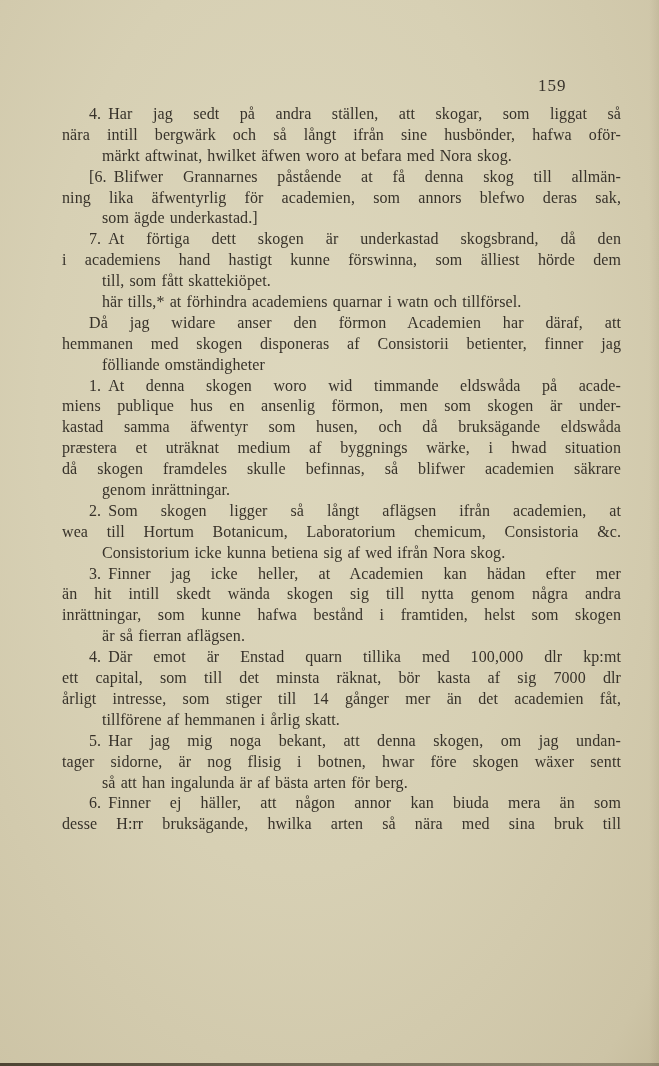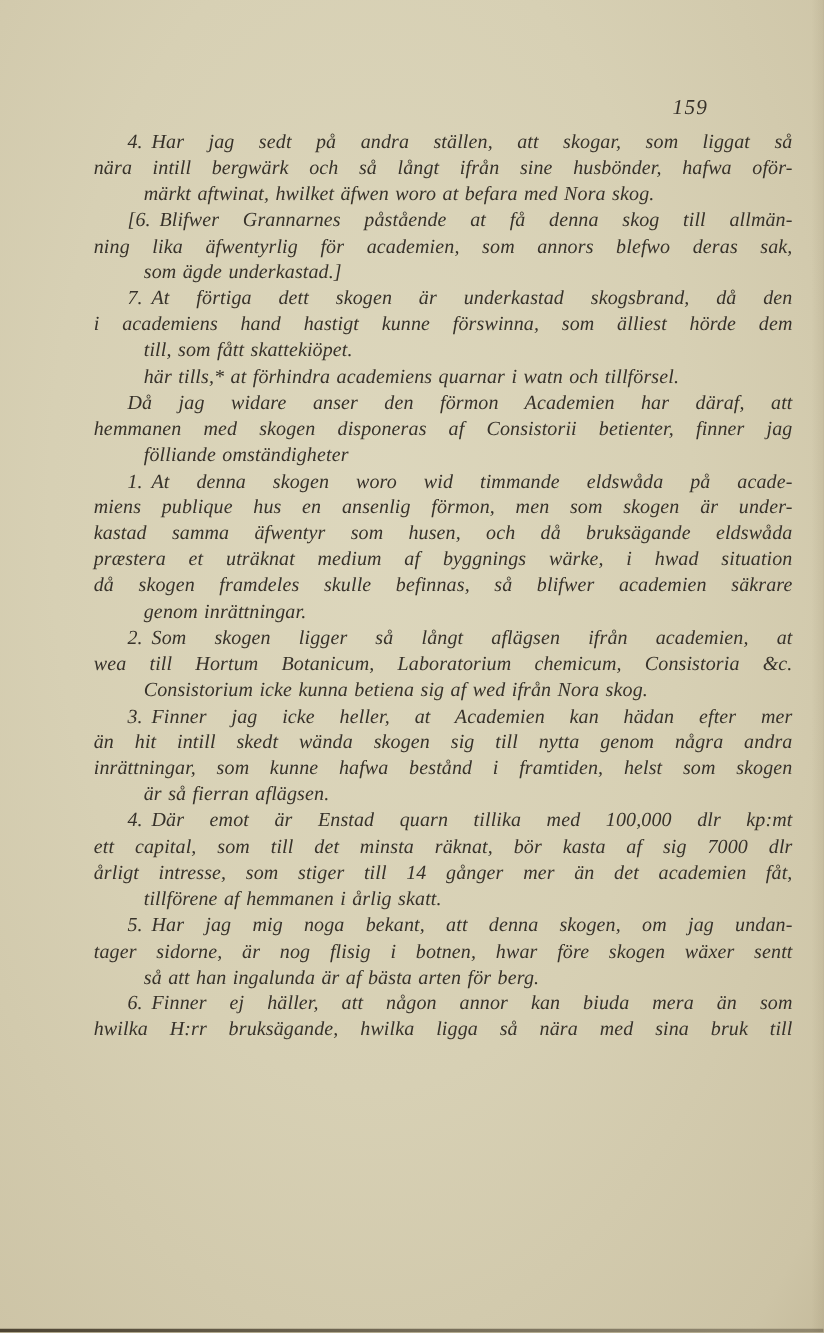--- a/index.html
+++ b/index.html
@@ -9,21 +9,20 @@
   }
   .page {
     position: relative;
     width: 659px;
     height: 1066px;
     overflow: hidden;
     background:
       radial-gradient(ellipse at 45% 38%, #ddd7bd 0%, #d7d0b4 50%, #cdc4a6 92%, #c6bc9d 100%);
     font-family: "Liberation Serif", "DejaVu Serif", serif;
     color: #37322a;
-    font-style: italic;
   }
   
   .page::after {
     content: "";
     position: absolute;
     left: 0; right: 0; bottom: 0;
     height: 3px;
     background: linear-gradient(to right, rgba(45,36,22,.8), rgba(45,36,22,.35));
     pointer-events: none;
   }
@@ -39,21 +38,21 @@
   .page-number {
     position: absolute;
     top: 76px;
     left: 538px;
     font-size: 17px;
     letter-spacing: 1px;
     color: #37322a;
   }
   .text-block {
     position: absolute;
-    left: 75px;
+    left: 62px;
     top: 104px;
     width: 559px;
   }
   .para { margin: 0; }
   .line {
     font-size: 16px;
     line-height: 20.9px;
     height: 20.9px;
     text-align: justify;
     text-align-last: justify;
@@ -124,16 +123,16 @@
         <div class="line">årligt intresse, som stiger till 14 gånger mer än det academien fåt,</div>
         <div class="line end">tillförene af hemmanen i årlig skatt.</div>
       </div>
       <div class="para">
         <div class="line first"><span class="num">5.</span>Har jag mig noga bekant, att denna skogen, om jag undan-</div>
         <div class="line">tager sidorne, är nog flisig i botnen, hwar före skogen wäxer sentt</div>
         <div class="line end">så att han ingalunda är af bästa arten för berg.</div>
       </div>
       <div class="para">
         <div class="line first"><span class="num">6.</span>Finner ej häller, att någon annor kan biuda mera än som</div>
-        <div class="line">hwilka H:rr bruksägande, hwilka ligga så nära med sina bruk till</div>
+        <div class="line">desse H:rr bruksägande, hwilka arten så nära med sina bruk till</div>
       </div>
     </div>
 </div>
 
 </body></html>

